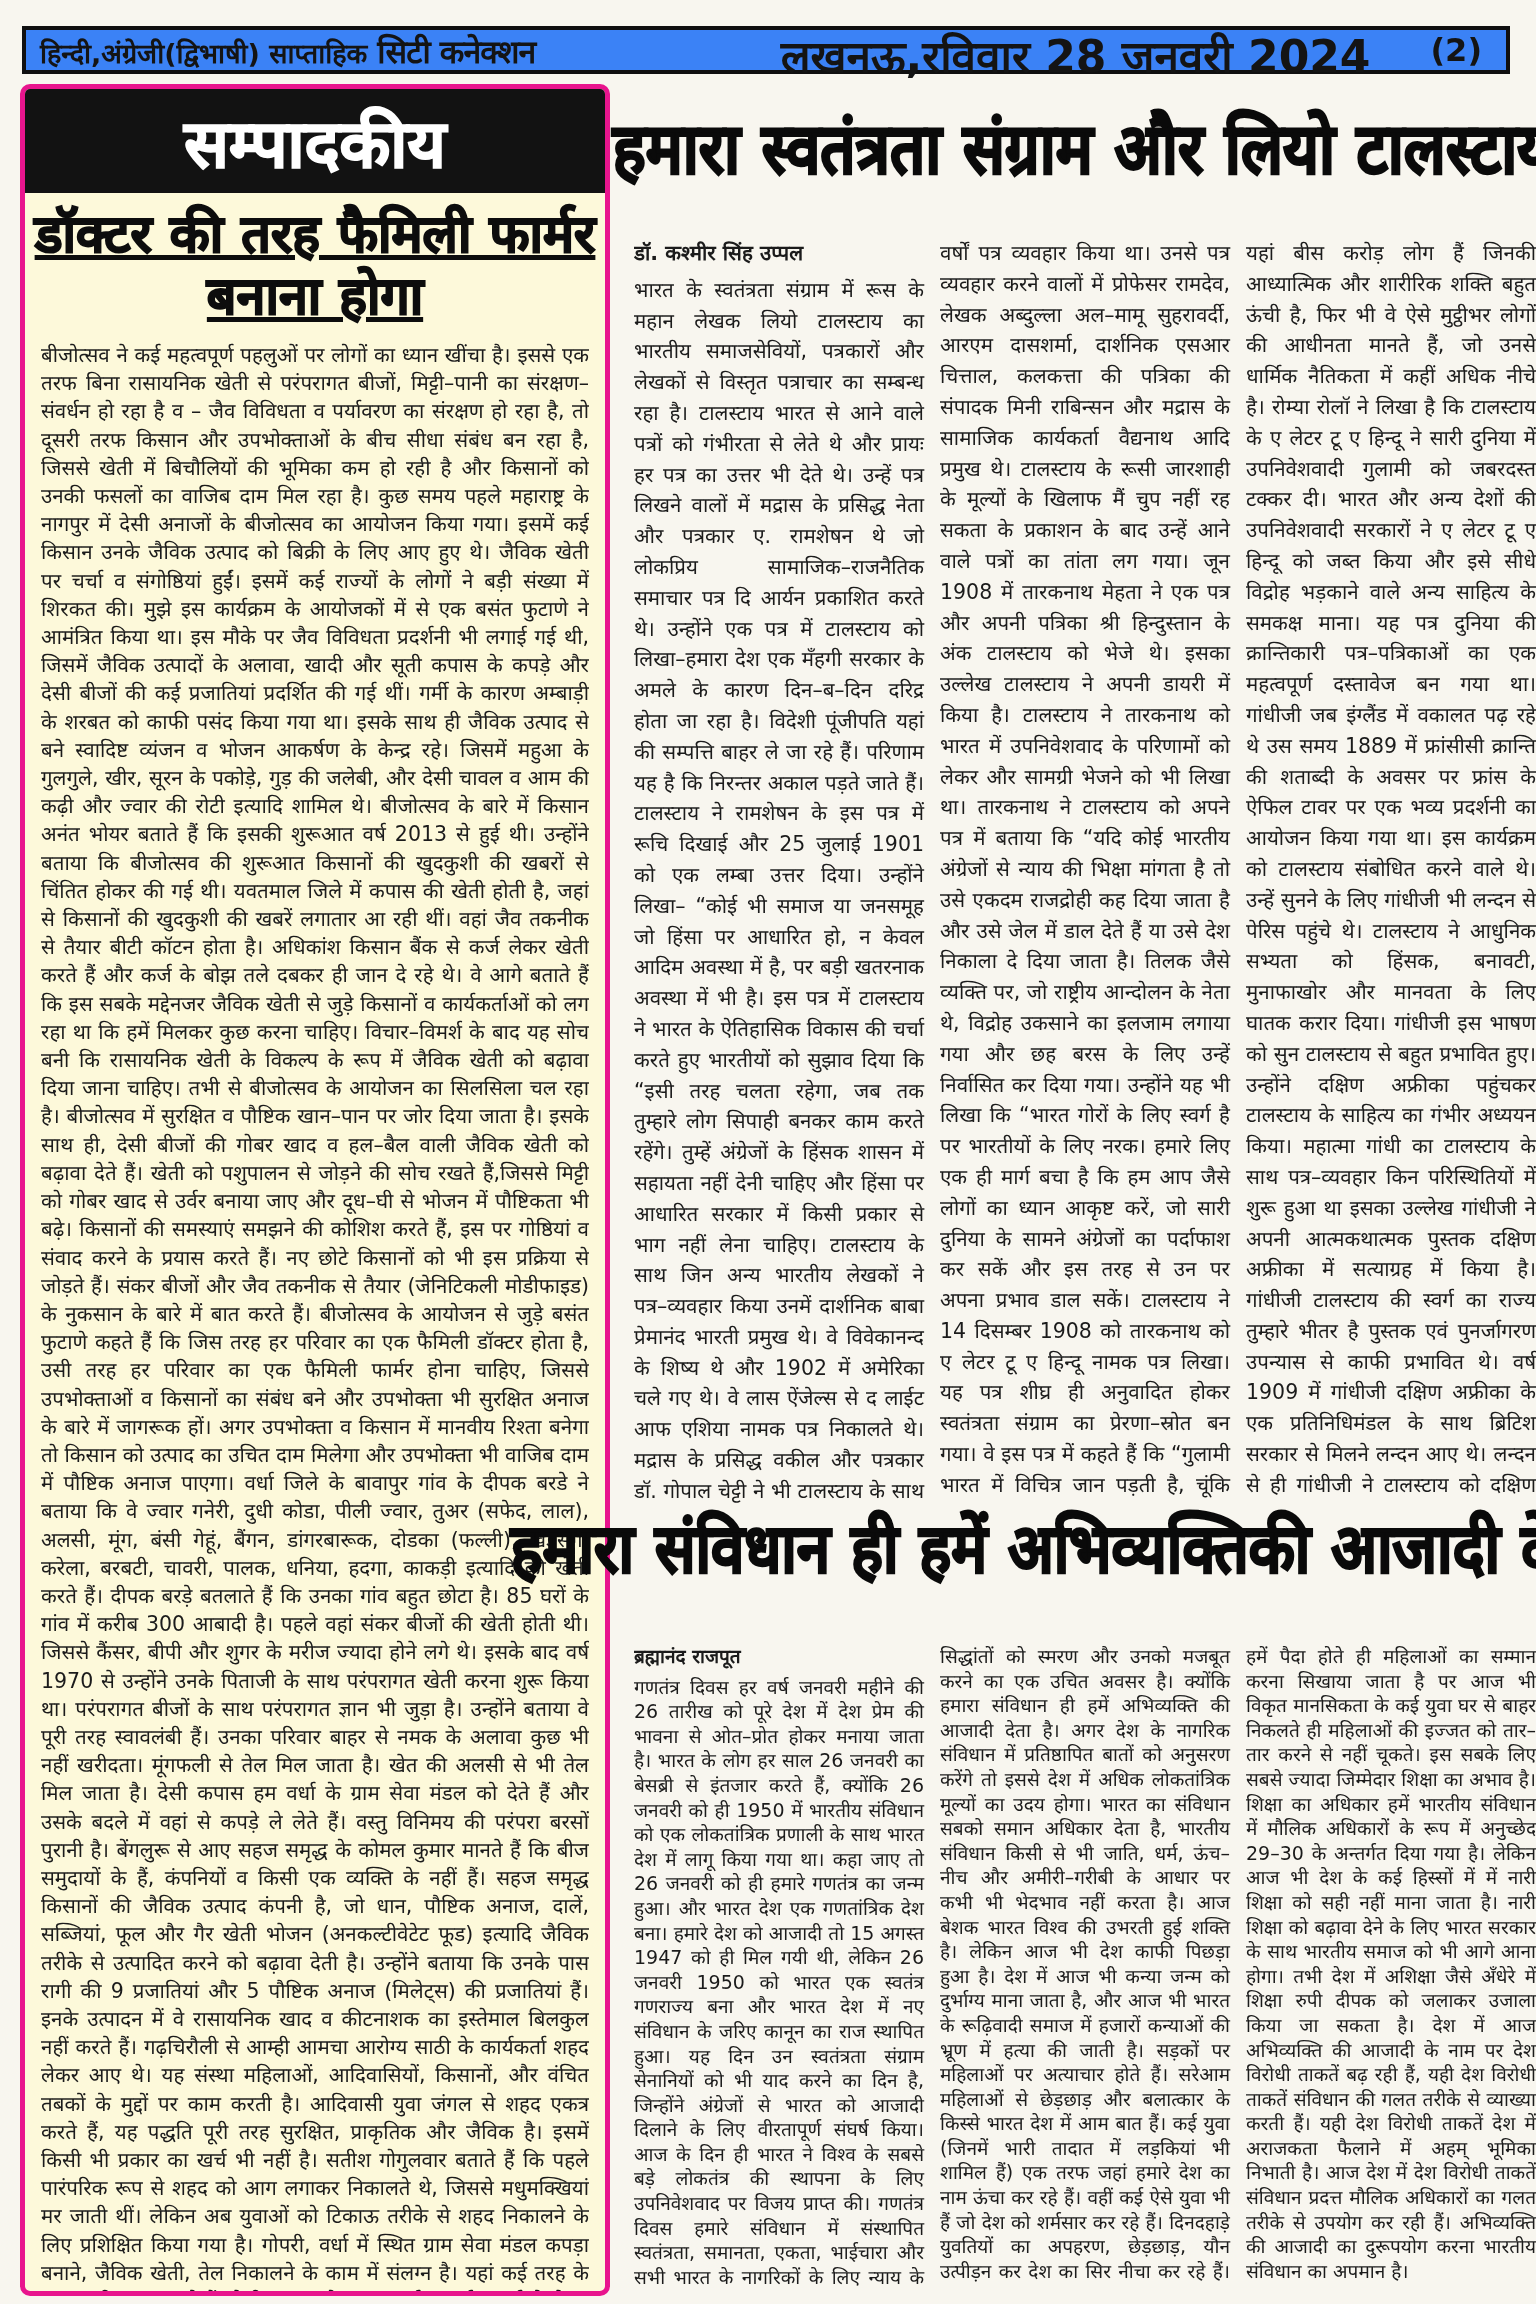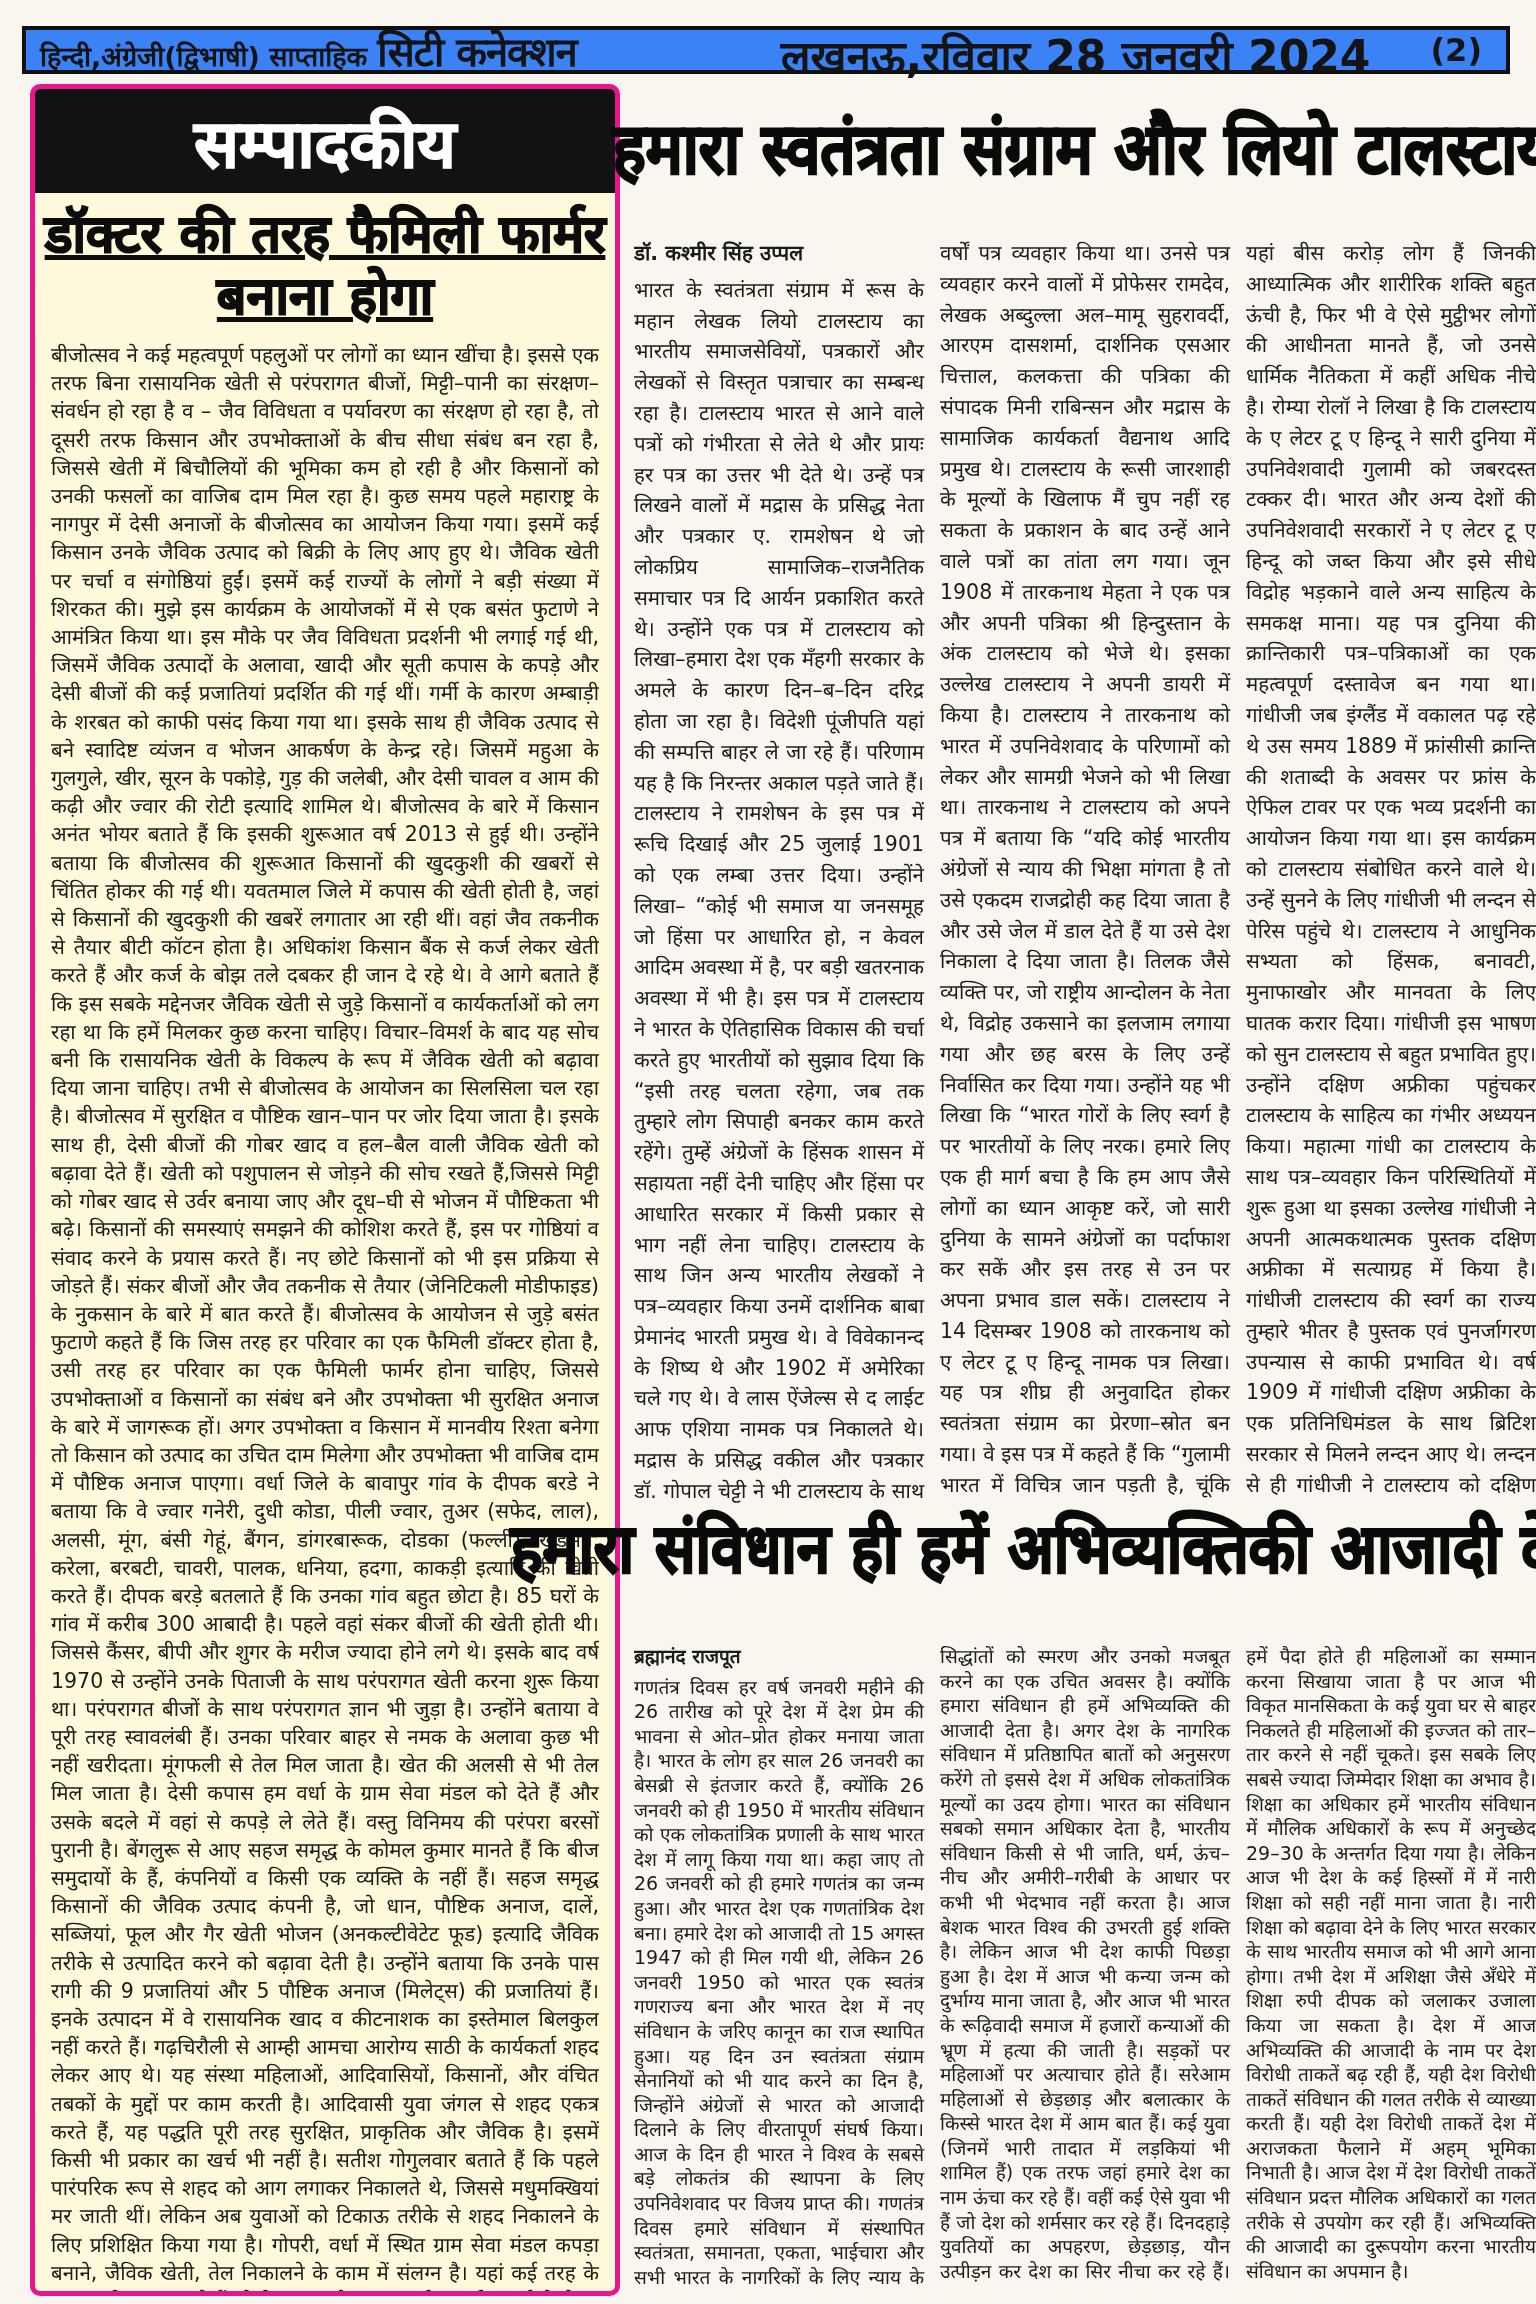--- a/index.html
+++ b/index.html
@@ -9,26 +9,26 @@
     font-family:"DejaVu Sans","Liberation Sans",sans-serif;
   }
   
   .masthead{
     position:absolute;left:22px;top:26px;width:1488px;height:48px;
     border:4px solid #101010;background:#3b82f6;
     display:flex;align-items:center;box-sizing:border-box;padding:0 14px;
   }
   .mast-left{display:flex;align-items:baseline;gap:10px;white-space:nowrap;}
   .mast-prefix{font-size:27px;font-weight:900;}
-  .mast-title{font-size:40px;font-weight:900;letter-spacing:-1px;}
+  .mast-title{font-size:32px;font-weight:900;letter-spacing:-1px;}
   .mast-date{margin-left:auto;font-size:44px;font-weight:900;white-space:nowrap;margin-top:9px;}
   .mast-page{margin-left:60px;margin-right:10px;font-size:32px;font-weight:900;}
   
   .edit-box{
-    position:absolute;left:30px;top:84px;width:590px;height:2212px;
+    position:absolute;left:20px;top:84px;width:590px;height:2212px;
     box-sizing:border-box;border:5px solid #e8158d;border-radius:10px;
     background:#fdf9da;overflow:hidden;
   }
   .edit-banner{
     height:104px;background:#121212;color:#ffffff;
     display:flex;align-items:center;justify-content:center;
     font-size:66px;font-weight:900;-webkit-text-stroke:1.5px #ffffff;
   }
   .edit-headline{
     padding:10px 6px 2px 6px;text-align:center;color:#0d0d0d;

